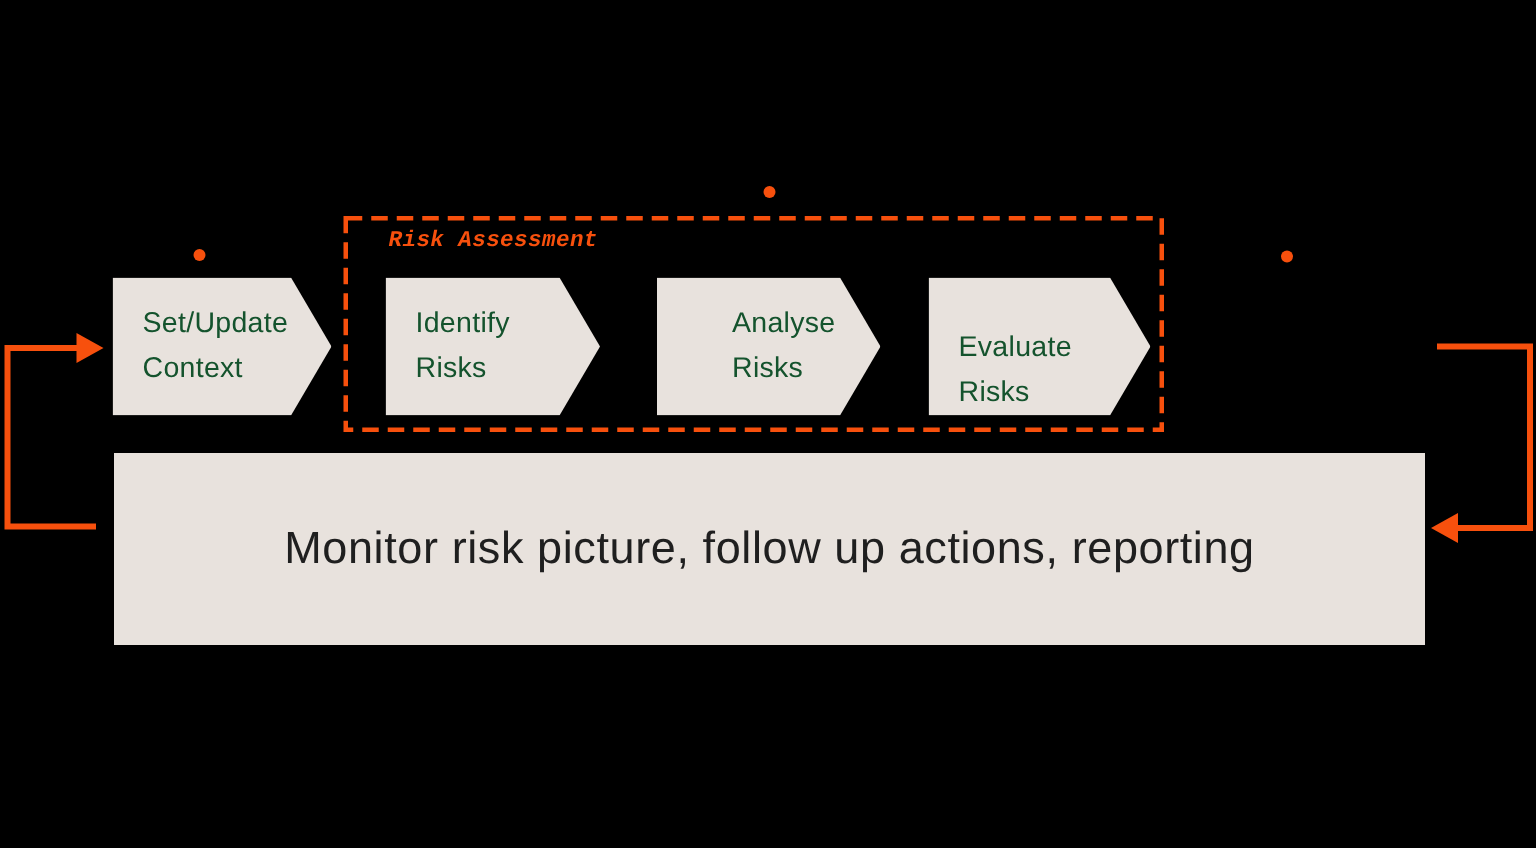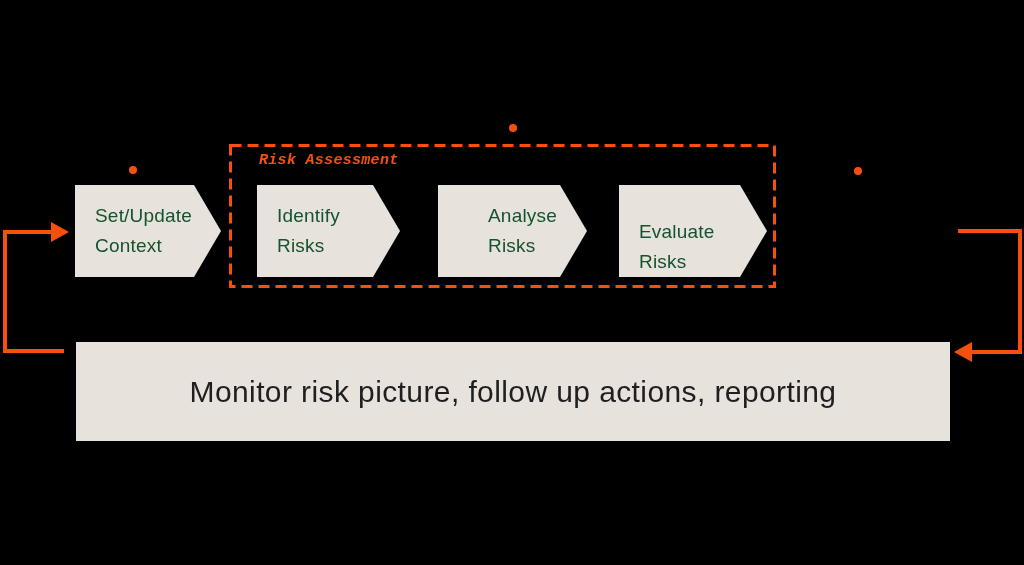--- a/index.html
+++ b/index.html
@@ -56,26 +56,25 @@
     font-style: italic;
     color: #F7500D;
     letter-spacing: 0.3px;
     font-family: Liberation Mono, monospace;
   }
   .monitor-bar {
     position: absolute;
     left: 76px;
     top: 302px;
     width: 874px;
-    height: 99px;
+    height: 128px;
     background: #E8E2DD;
     display: flex;
     align-items: center;
     justify-content: center;
-    margin-top: 40px;
   }
   .monitor-label {
     font-size: 30px;
     color: #1F1F1F;
     letter-spacing: 0.4px;
     white-space: nowrap;
   }
 </style>
 </head>
 <body>

